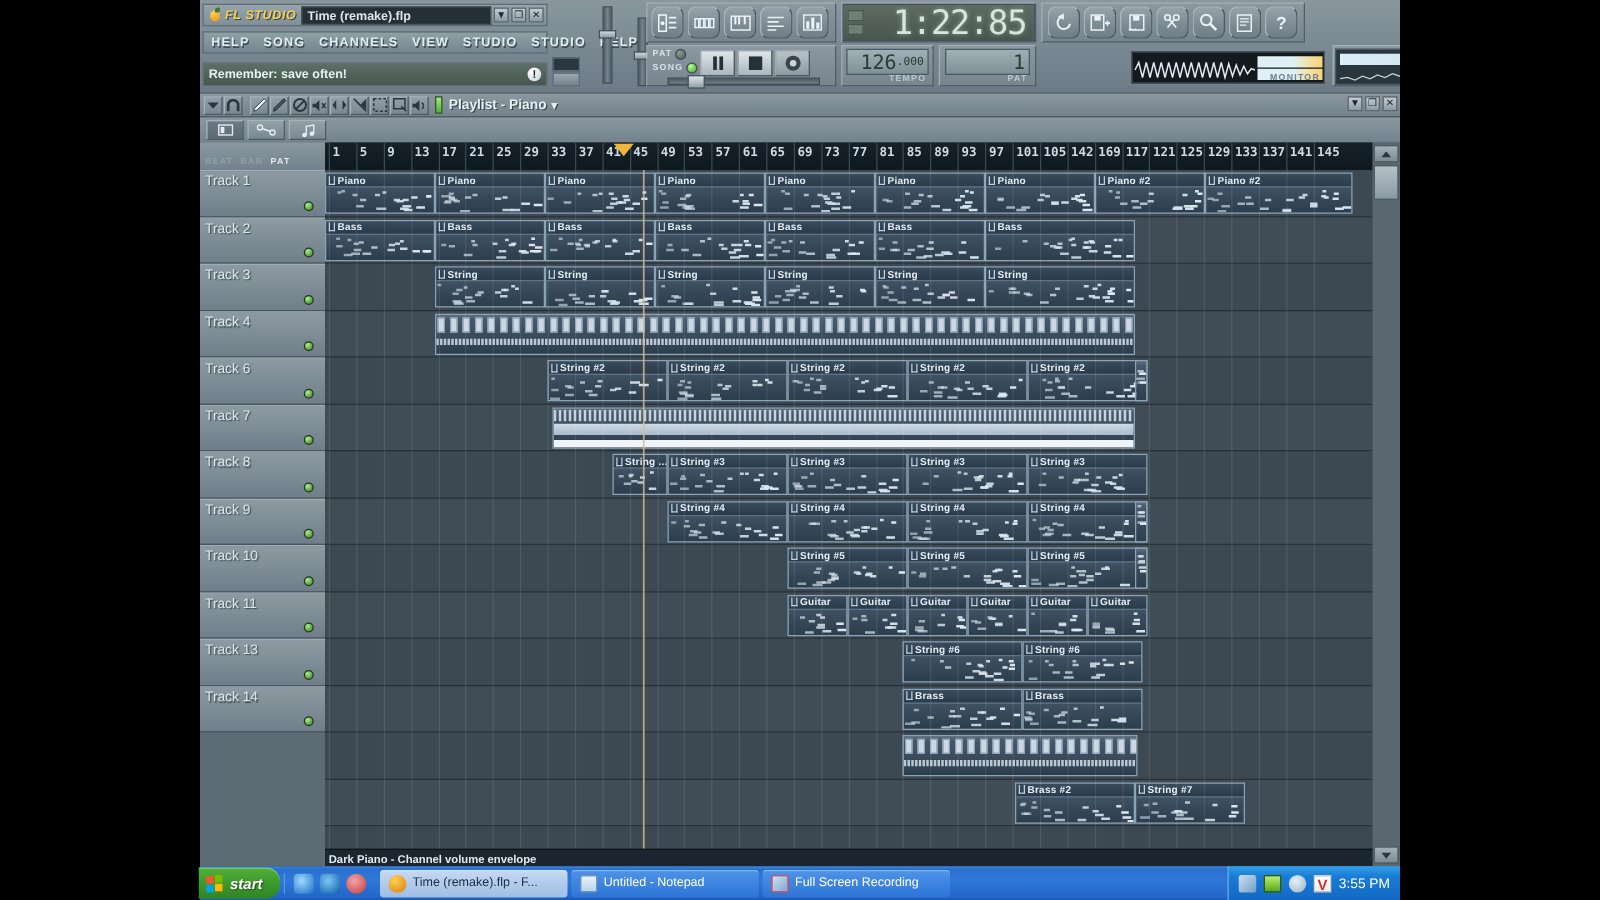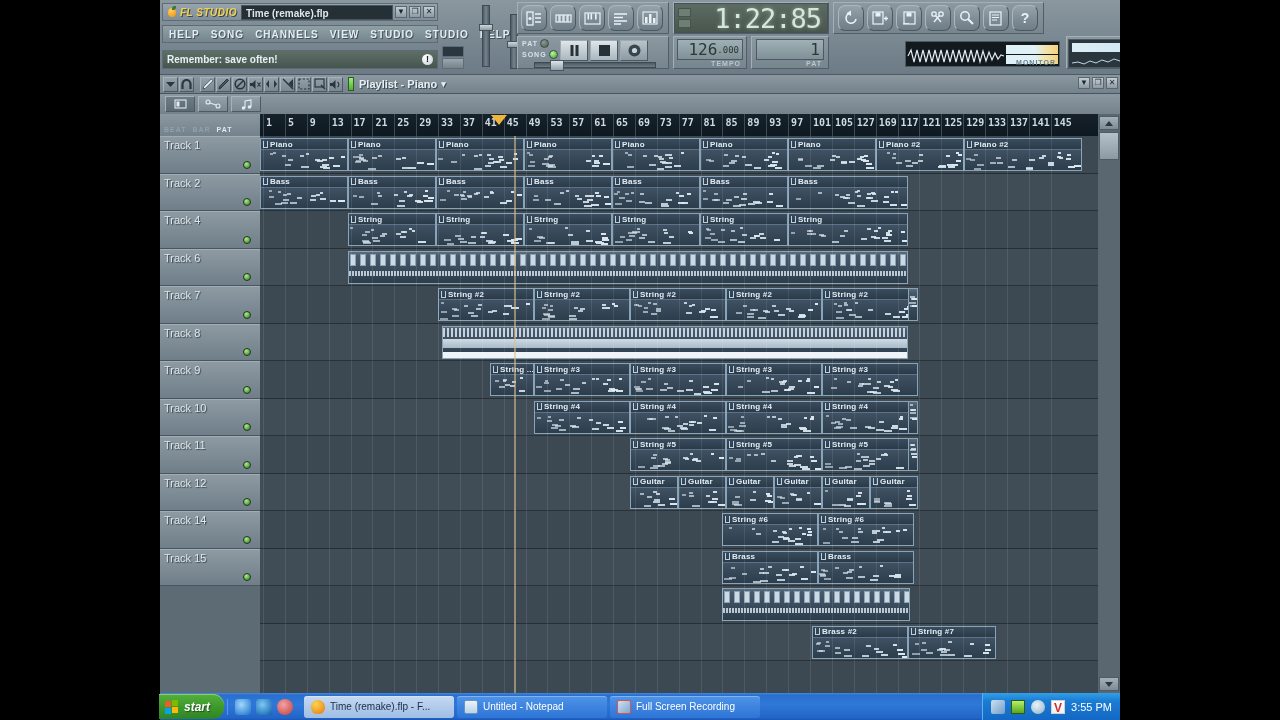--- a/index.html
+++ b/index.html
@@ -564,21 +564,21 @@
         <span class="rtick" style="left: 487.36px;">89</span>
         <span class="rline" style="left: 506.24px;"></span>
         <span class="rtick" style="left: 509.24px;">93</span>
         <span class="rline" style="left: 528.12px;"></span>
         <span class="rtick" style="left: 531.12px;">97</span>
         <span class="rline" style="left: 550px;"></span>
         <span class="rtick" style="left: 553px;">101</span>
         <span class="rline" style="left: 571.88px;"></span>
         <span class="rtick" style="left: 574.88px;">105</span>
         <span class="rline" style="left: 593.76px;"></span>
-        <span class="rtick" style="left: 596.76px;">127</span>
+        <span class="rtick" style="left: 596.76px;">142</span>
         <span class="rline" style="left: 615.64px;"></span>
         <span class="rtick" style="left: 618.64px;">169</span>
         <span class="rline" style="left: 637.52px;"></span>
         <span class="rtick" style="left: 640.52px;">117</span>
         <span class="rline" style="left: 659.4px;"></span>
         <span class="rtick" style="left: 662.4px;">121</span>
         <span class="rline" style="left: 681.28px;"></span>
         <span class="rtick" style="left: 684.28px;">125</span>
         <span class="rline" style="left: 703.16px;"></span>
         <span class="rtick" style="left: 706.16px;">129</span>
@@ -597,20 +597,24 @@
       <div class="tracknames">
           <div class="trow">
             <span class="tlabel">Track 1</span>
             <span class="tled"></span>
           </div>
           <div class="trow">
             <span class="tlabel">Track 2</span>
             <span class="tled"></span>
           </div>
           <div class="trow">
+            <span class="tlabel">Track 3</span>
+            <span class="tled"></span>
+          </div>
+          <div class="trow">
             <span class="tlabel">Track 4</span>
             <span class="tled"></span>
           </div>
           <div class="trow">
             <span class="tlabel">Track 6</span>
             <span class="tled"></span>
           </div>
           <div class="trow">
             <span class="tlabel">Track 7</span>
             <span class="tled"></span>
@@ -625,29 +629,25 @@
           </div>
           <div class="trow">
             <span class="tlabel">Track 10</span>
             <span class="tled"></span>
           </div>
           <div class="trow">
             <span class="tlabel">Track 11</span>
             <span class="tled"></span>
           </div>
           <div class="trow">
-            <span class="tlabel">Track 12</span>
+            <span class="tlabel">Track 13</span>
             <span class="tled"></span>
           </div>
           <div class="trow">
             <span class="tlabel">Track 14</span>
-            <span class="tled"></span>
-          </div>
-          <div class="trow">
-            <span class="tlabel">Track 15</span>
             <span class="tled"></span>
           </div>
         </div>
       <div class="grid">
           <div class="lane" style="top: 525px;"></div>
           <div class="lane alt" style="top: 487.5px;">
             <span class="gline-h" style="top: 36.5px;"></span>
             <div class="clip" style="left: 552px; width: 96px; top: 2px; height: 33px;">
               <div class="cliphdr">
                 <span class="clipicon"></span>
@@ -2511,20 +2511,23 @@
           <span class="gline-v bar" style="left: 615.64px;"></span>
           <span class="gline-v bar" style="left: 637.52px;"></span>
           <span class="gline-v bar" style="left: 659.4px;"></span>
           <span class="gline-v bar" style="left: 681.28px;"></span>
           <span class="gline-v bar" style="left: 703.16px;"></span>
           <span class="gline-v bar" style="left: 725.04px;"></span>
           <span class="gline-v bar" style="left: 746.92px;"></span>
           <span class="gline-v bar" style="left: 768.8px;"></span>
           <span class="gline-v bar" style="left: 790.68px;"></span>
         </div>
+      <div class="statusbar">
+        <span class="statustxt">Dark Piano  -  Channel volume envelope</span>
+      </div>
     </div>
   </div>
 </div>
 
 <div class="taskbar">
   <div class="startbtn">
     <span class="startlogo">
       <i style="left:0;top:1px;background:#f05a28;"></i>
       <i style="left:7px;top:0;background:#7fba00;"></i>
       <i style="left:0;top:8px;background:#00a4ef;"></i>

